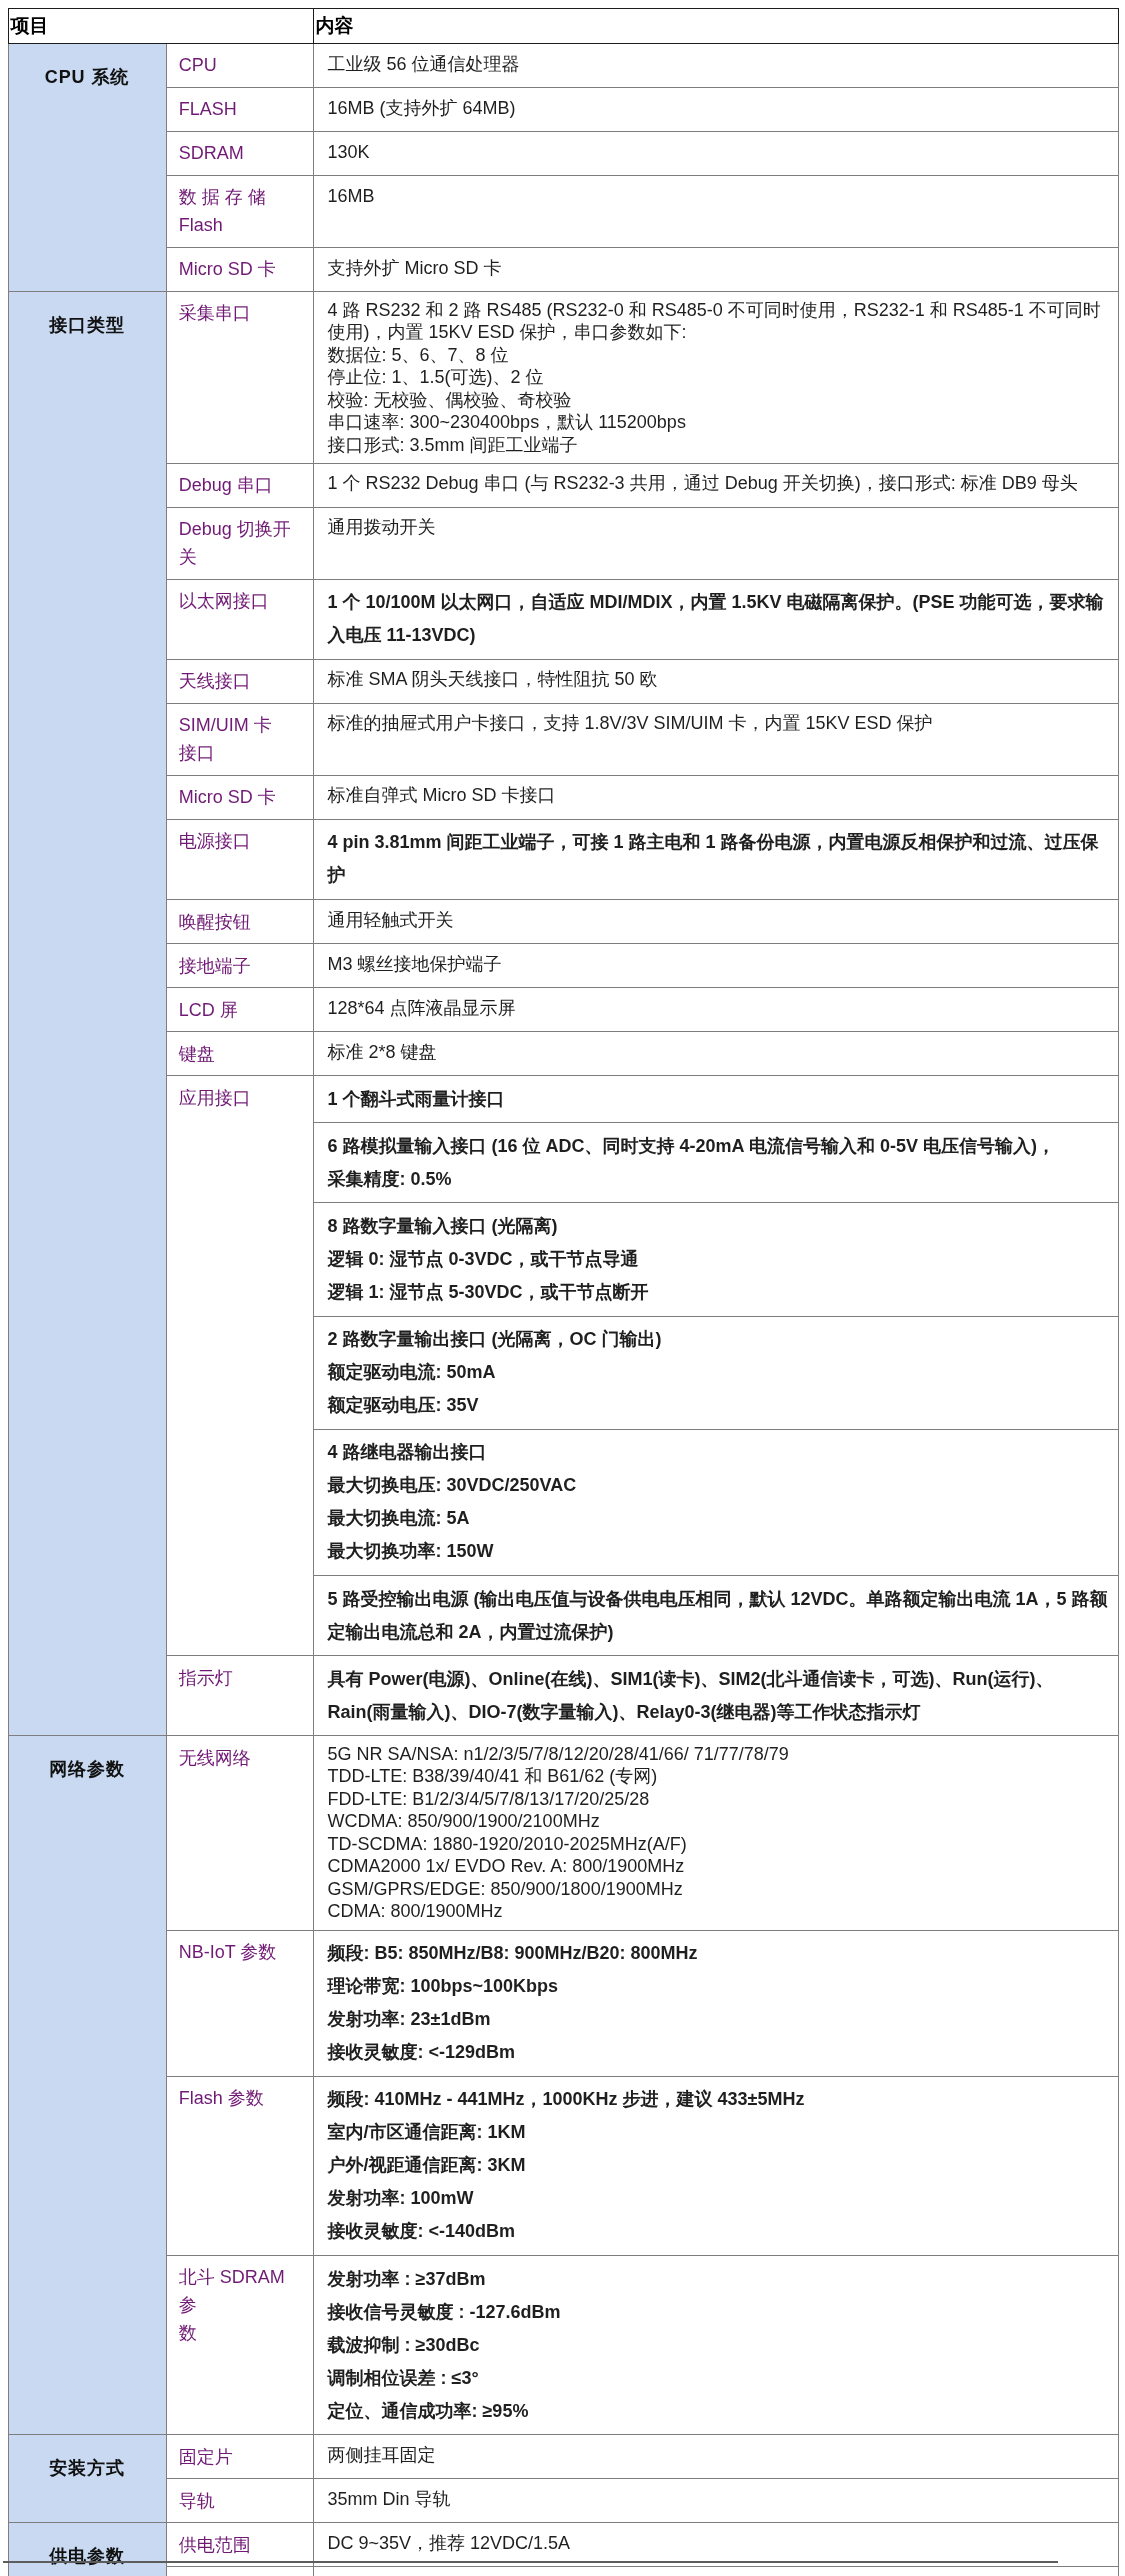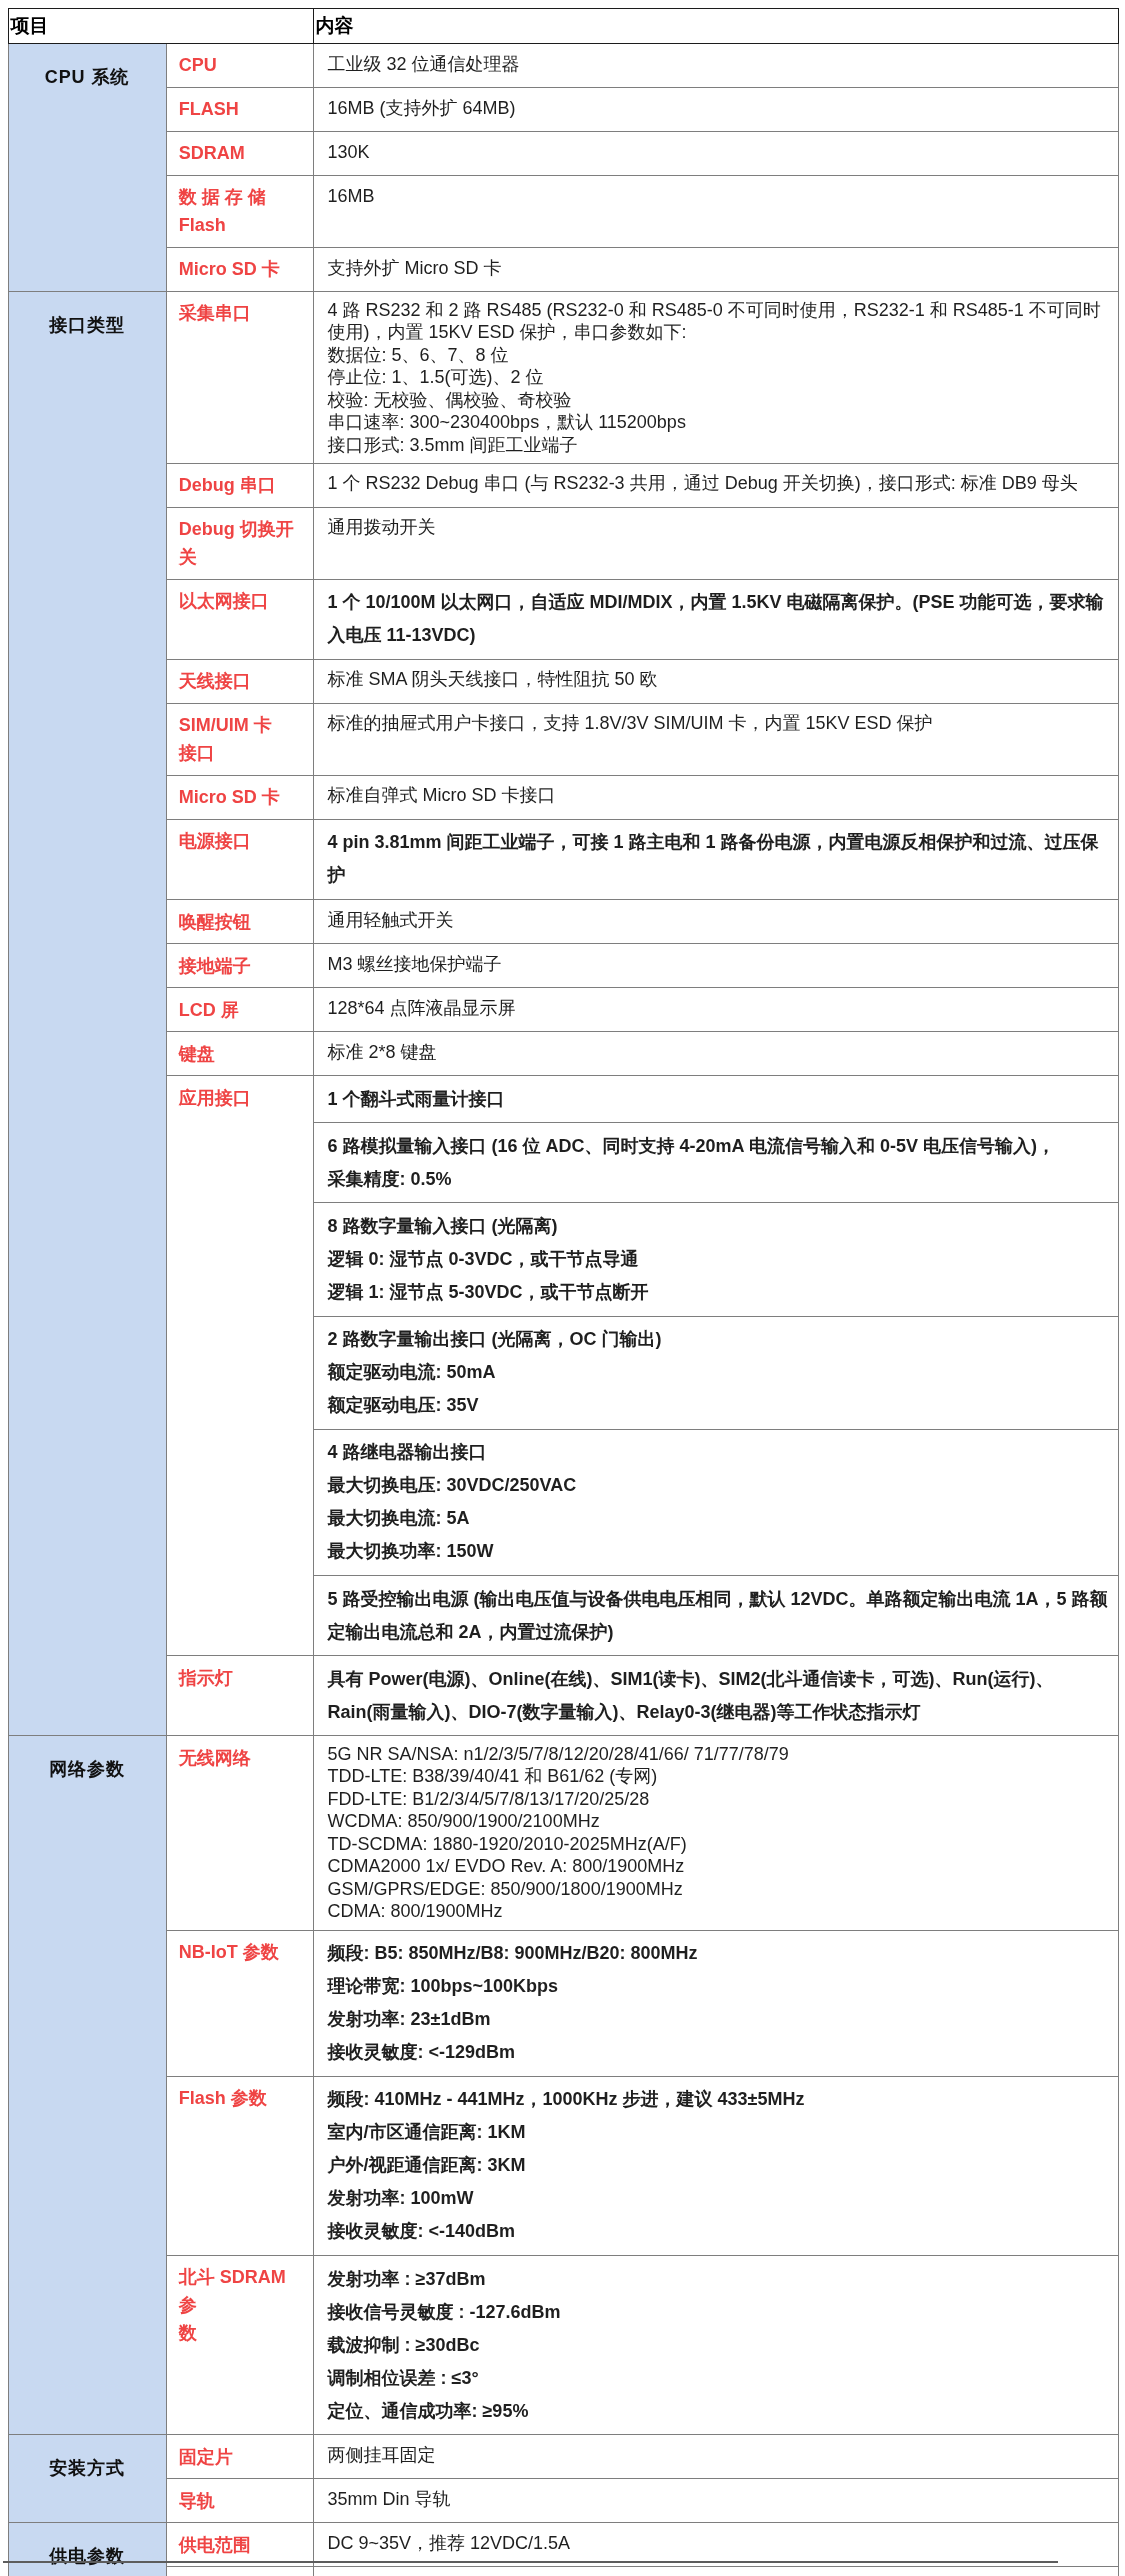--- a/index.html
+++ b/index.html
@@ -45,22 +45,22 @@
   td.category-cell {
     background: #c8d9f1;
     font-weight: bold;
     font-size: 18px;
     color: #111111;
     text-align: center;
     padding: 20.6px 3.8px 7.5px 3.8px;
     letter-spacing: 0.9px;
   }
   td.label-cell {
-    color: #ef4444;
-    font-weight: bold;
+    color: #701a75;
+    font-weight: normal;
     padding: 7.5px 5.6px 7.5px 12.2px;
     white-space: pre-line;
     line-height: 28px;
   }
   td.content-cell {
     padding: 6.6px 9.4px 6.6px 14px;
     white-space: pre-line;
     line-height: 26px;
   }
   td.content-cell.lh-tight { line-height: 22.5px; }
@@ -85,21 +85,21 @@
   <thead>
     <tr>
       <th colspan="2">项目</th>
       <th>内容</th>
     </tr>
   </thead>
   <tbody>
       <tr class="section-start">
         <td class="category-cell" rowspan="5">CPU 系统</td>
         <td class="label-cell">CPU</td>
-        <td class="content-cell">工业级 32 位通信处理器</td>
+        <td class="content-cell">工业级 56 位通信处理器</td>
       </tr>
       <tr>
         <td class="label-cell">FLASH</td>
         <td class="content-cell">16MB (支持外扩 64MB)</td>
       </tr>
       <tr>
         <td class="label-cell">SDRAM</td>
         <td class="content-cell">130K</td>
       </tr>
       <tr>

